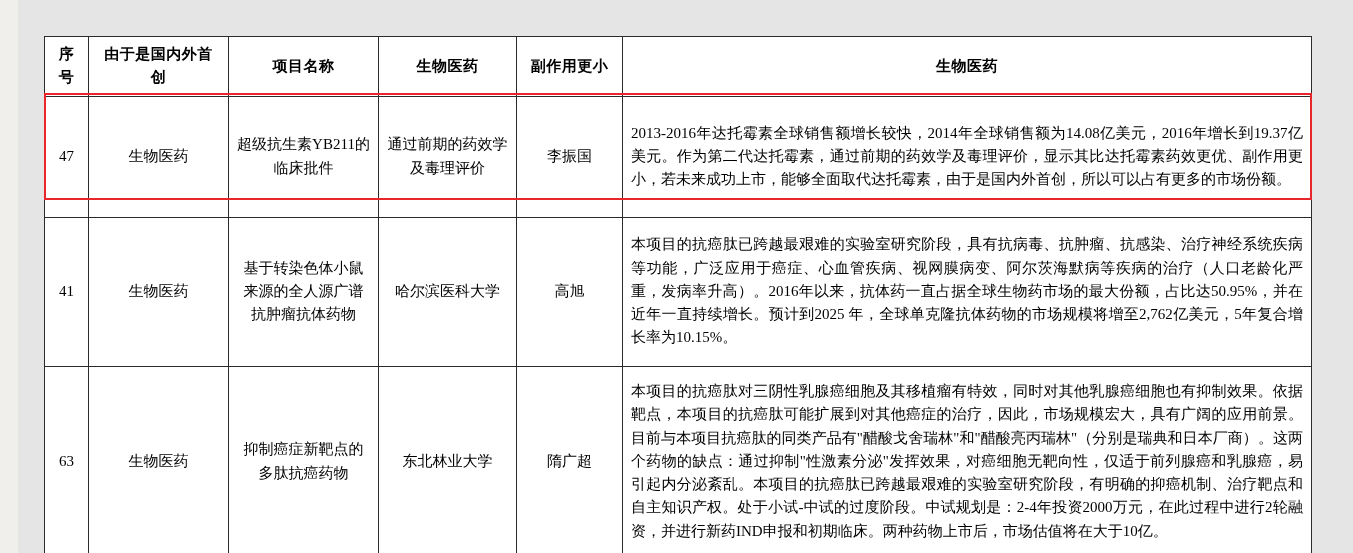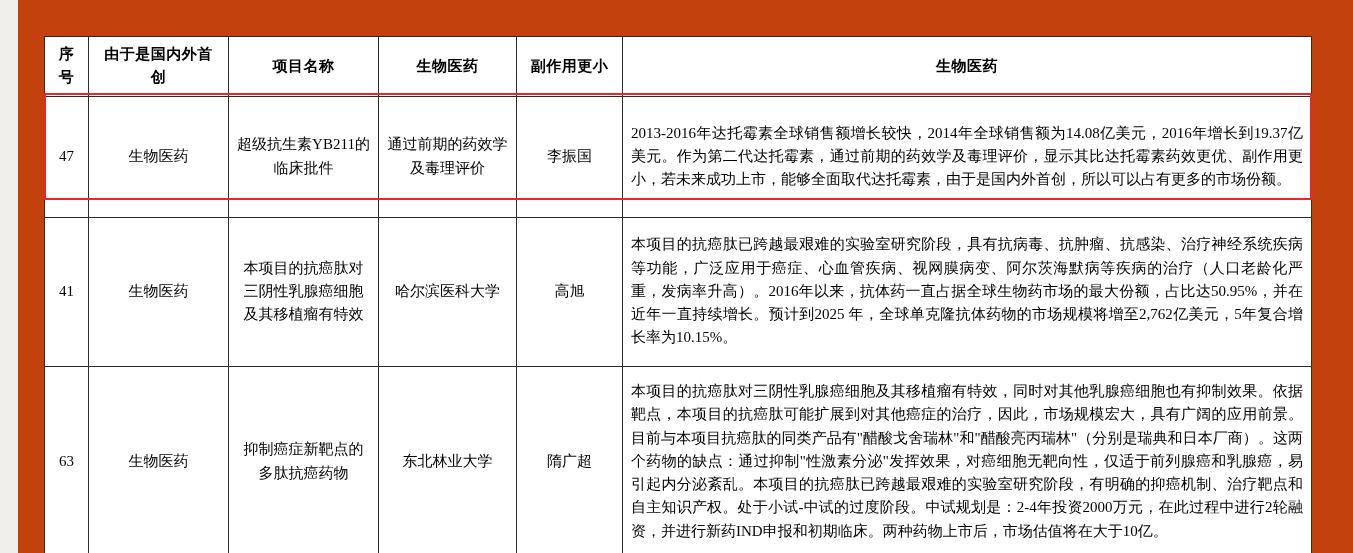--- a/index.html
+++ b/index.html
@@ -11,21 +11,21 @@
     width: 1353px;
     height: 553px;
     font-family: "Liberation Serif", "DejaVu Serif", serif;
     color: #000000;
     overflow: hidden;
   }
   .page {
     position: relative;
     width: 1353px;
     height: 553px;
-    background: #c2410c;
+    background: #e5e5e5;
   }
   table.doc-table {
     position: absolute;
     left: 44px;
     top: 36px;
     width: 1268px;
     border-collapse: collapse;
     table-layout: fixed;
     background: #ffffff;
   }
@@ -134,21 +134,21 @@
         <td class="c-no">47</td>
         <td class="c-field">生物医药</td>
         <td class="c-name">超级抗生素YB211的临床批件</td>
         <td class="c-unit">通过前期的药效学及毒理评价</td>
         <td class="c-holder">李振国</td>
         <td class="c-market">2013-2016年达托霉素全球销售额增长较快，2014年全球销售额为14.08亿美元，2016年增长到19.37亿美元。作为第二代达托霉素，通过前期的药效学及毒理评价，显示其比达托霉素药效更优、副作用更小，若未来成功上市，能够全面取代达托霉素，由于是国内外首创，所以可以占有更多的市场份额。</td>
       </tr>
       <tr class="row-62">
         <td class="c-no">41</td>
         <td class="c-field">生物医药</td>
-        <td class="c-name">本项目的抗癌肽对三阴性乳腺癌细胞及其移植瘤有特效</td>
+        <td class="c-name">基于转染色体小鼠来源的全人源广谱抗肿瘤抗体药物</td>
         <td class="c-unit">哈尔滨医科大学</td>
         <td class="c-holder">高旭</td>
         <td class="c-market">本项目的抗癌肽已跨越最艰难的实验室研究阶段，具有抗病毒、抗肿瘤、抗感染、治疗神经系统疾病等功能，广泛应用于癌症、心血管疾病、视网膜病变、阿尔茨海默病等疾病的治疗（人口老龄化严重，发病率升高）。2016年以来，抗体药一直占据全球生物药市场的最大份额，占比达50.95%，并在近年一直持续增长。预计到2025 年，全球单克隆抗体药物的市场规模将增至2,762亿美元，5年复合增长率为10.15%。</td>
       </tr>
       <tr class="row-63">
         <td class="c-no">63</td>
         <td class="c-field">生物医药</td>
         <td class="c-name">抑制癌症新靶点的多肽抗癌药物</td>
         <td class="c-unit">东北林业大学</td>
         <td class="c-holder">隋广超</td>

